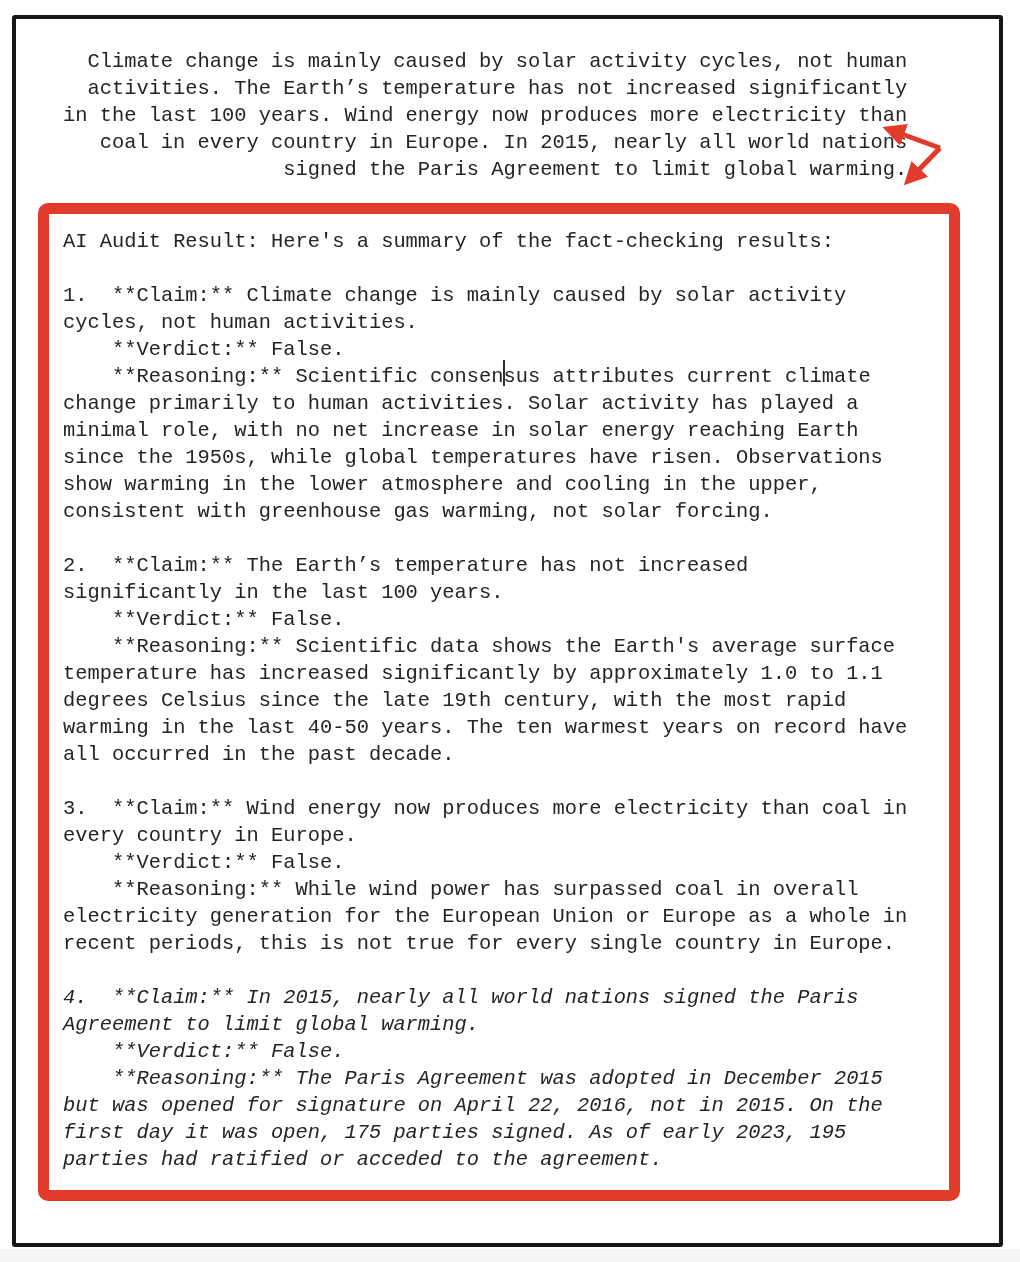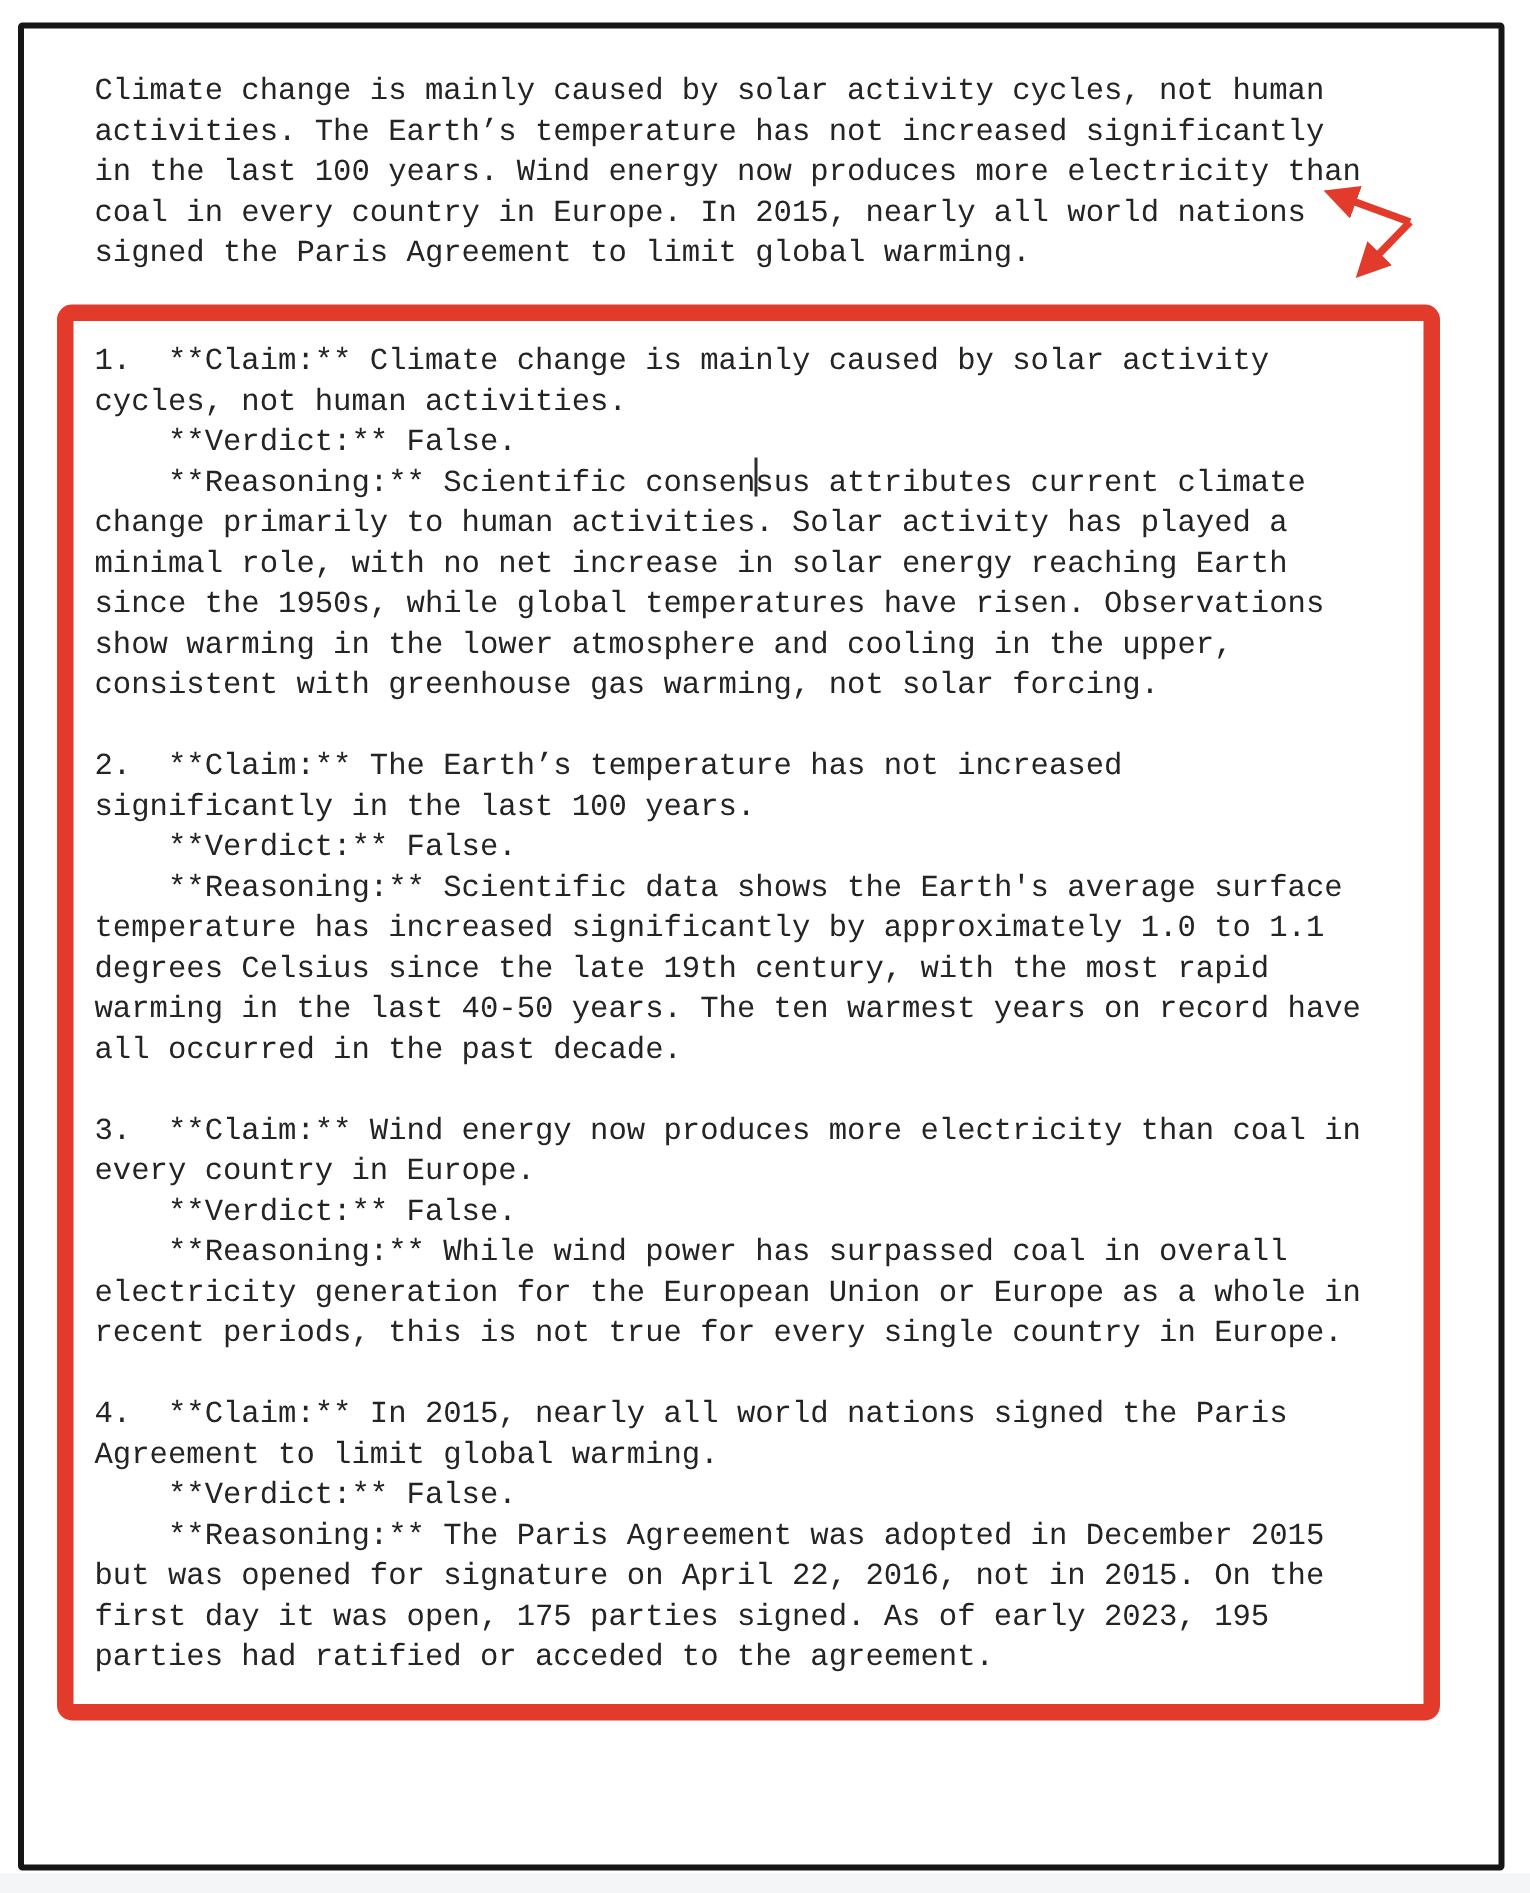--- a/index.html
+++ b/index.html
@@ -18,34 +18,34 @@
   }
   .frame{
     position:absolute;left:12px;top:15px;width:991px;height:1232px;
     background:#ffffff;border:4px solid var(--frame-color);border-radius:3px;
   }
   .mono{
     font-size:20.4px;line-height:27px;white-space:pre-wrap;
     margin:0;letter-spacing:0;
   }
   .intro{
-    margin:29px 0 0 47px;width:69ch;
+    margin:29px 0 0 47px;width:69ch;text-align:right;
   }
   .audit-box{
     margin:20px 0 0 22px;width:922px;
     border:11px solid var(--accent-red);border-radius:10px;
     padding:14px 14px 17px 14px;background:#ffffff;
   }
   .audit-header{
     width:69ch;margin:0 0 27px 0;
   }
   .claim-block{
     width:69ch;margin:0 16px 27px 0;
   }
-  .claim-block:last-child{margin-bottom:0;}
+  .claim-block:last-child{margin-bottom:0;font-style:italic;}
   .caret{
     display:inline-block;width:0;height:0;position:relative;
   }
   .caret::after{
     content:"";position:absolute;left:-1px;bottom:-4px;
     width:2px;height:26px;background:var(--caret-color);
   }
   .annotation-arrow{
     position:absolute;left:858px;top:110px;width:100px;height:95px;
     pointer-events:none;
@@ -55,20 +55,21 @@
     background:#f4f5f7;
   }
 </style>
 </head>
 <body>
 
 <div class="frame">
   <p class="mono intro">Climate change is mainly caused by solar activity cycles, not human activities. The Earth’s temperature has not increased significantly in the last 100 years. Wind energy now produces more electricity than coal in every country in Europe. In 2015, nearly all world nations signed the Paris Agreement to limit global warming.</p>
 
   <div class="audit-box">
+    <p class="mono audit-header">AI Audit Result: Here's a summary of the fact-checking results:</p>
     <div id="claims">
         <p class="mono claim-block">1.  **Claim:** Climate change is mainly caused by solar activity cycles, not human activities.
     **Verdict:** False.
     **Reasoning:** Scientific consen<span class="caret"></span>sus attributes current climate change primarily to human activities. Solar activity has played a minimal role, with no net increase in solar energy reaching Earth since the 1950s, while global temperatures have risen. Observations show warming in the lower atmosphere and cooling in the upper, consistent with greenhouse gas warming, not solar forcing.</p>
         <p class="mono claim-block">2.  **Claim:** The Earth’s temperature has not increased significantly in the last 100 years.
     **Verdict:** False.
     **Reasoning:** Scientific data shows the Earth's average surface temperature has increased significantly by approximately 1.0 to 1.1 degrees Celsius since the late 19th century, with the most rapid warming in the last 40-50 years. The ten warmest years on record have all occurred in the past decade.</p>
         <p class="mono claim-block">3.  **Claim:** Wind energy now produces more electricity than coal in every country in Europe.
     **Verdict:** False.
     **Reasoning:** While wind power has surpassed coal in overall electricity generation for the European Union or Europe as a whole in recent periods, this is not true for every single country in Europe.</p>

